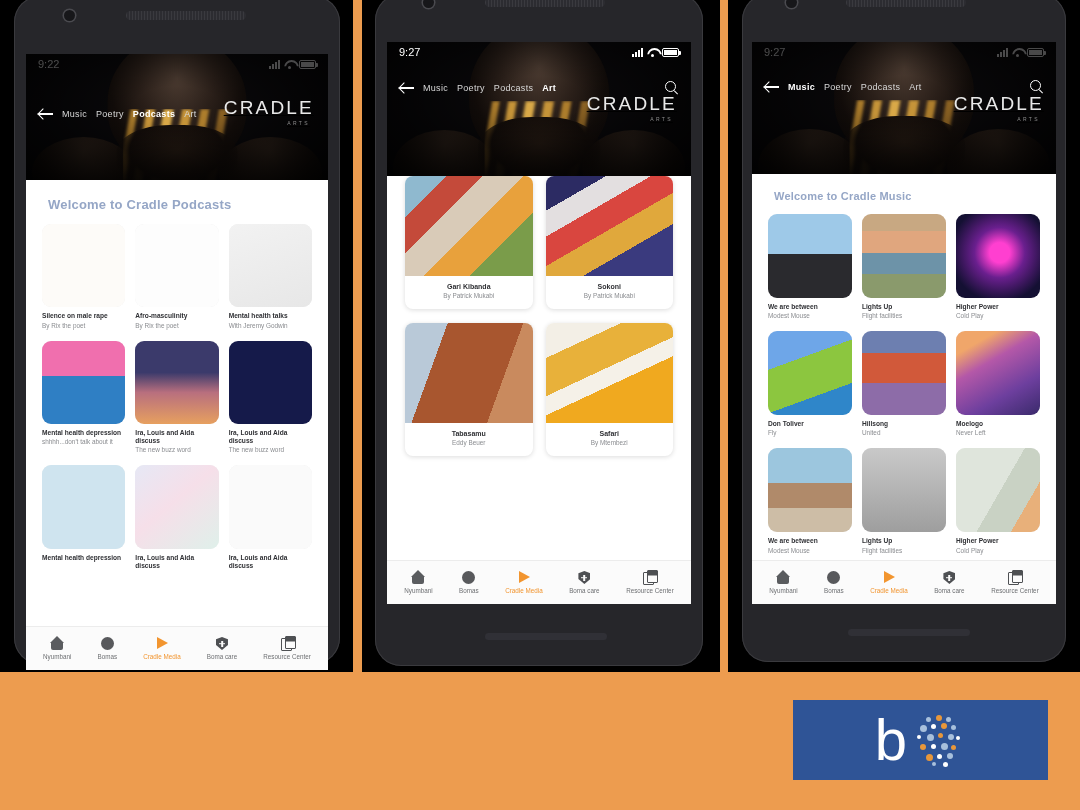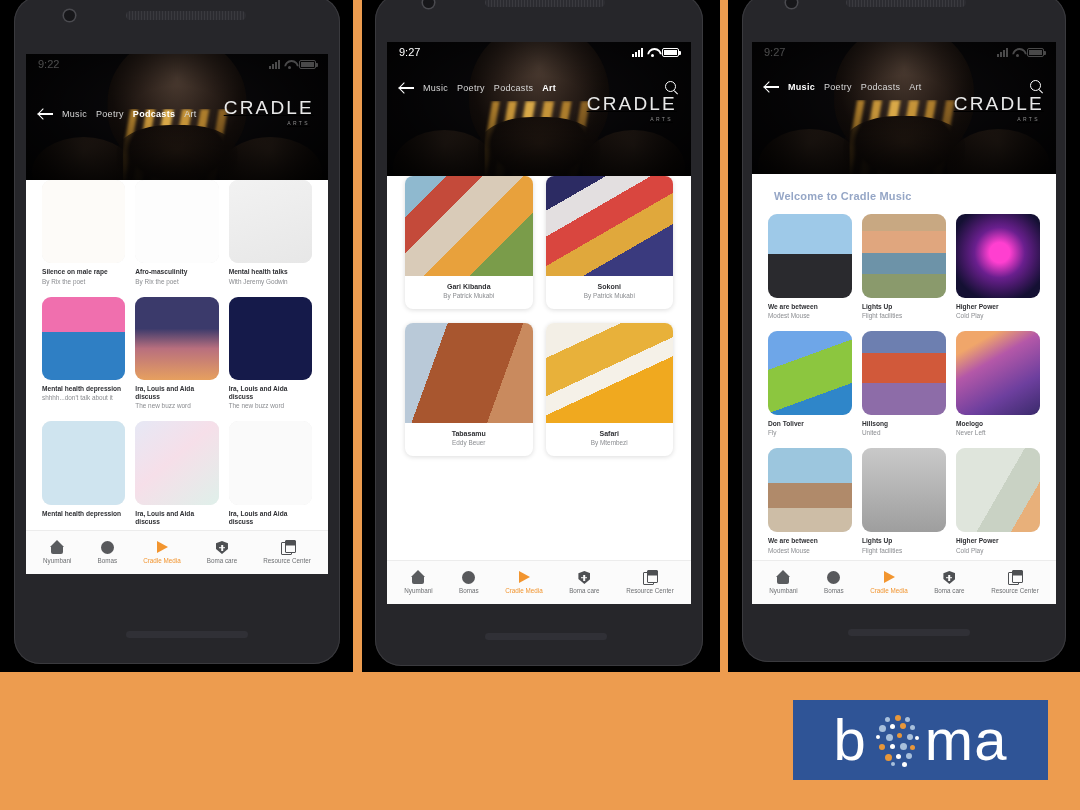--- a/index.html
+++ b/index.html
@@ -48,21 +48,21 @@
   }
   #phone1 .speaker-bottom { left:112px; bottom:26px; width:122px; }
   #phone2 .speaker-bottom { left:110px; bottom:26px; width:122px; }
   #phone3 .speaker-bottom { left:106px; bottom:26px; width:122px; }
 
   
   .screen {
     position:absolute; overflow:hidden; background:#fff;
     display:flex; flex-direction:column;
   }
-  #phone1 .screen { left:12px; top:58px;  width:302px; height:520px; }
+  #phone1 .screen { left:12px; top:58px;  width:302px; height:616px; }
   #phone2 .screen { left:12px; top:48px;  width:304px; height:562px; }
   #phone3 .screen { left:10px; top:48px;  width:304px; height:562px; }
 
   
   .hero {
     position:relative; flex:0 0 auto; background:#09080a; overflow:hidden;
   }
   #phone1 .hero { height:126px; }
   #phone2 .hero { height:134px; }
   #phone3 .hero { height:132px; }
@@ -325,20 +325,21 @@
           <div class="tab">Art</div>
         </div>
       </div>
       <div class="cradle-logo">
         <div class="cradle-word">CRADLE</div>
         <div class="cradle-sub">ARTS</div>
       </div>
     </div>
 
     <div class="body-area">
+      <div class="welcome">Welcome to Cradle Podcasts</div>
       <div class="grid3" id="grid-podcasts">
           <div class="cell">
             <div class="thumb">
               <div class="fill" style="background:#fdfbf8;"></div>
             </div>
             <div class="t1">Silence on male rape</div>
             <div class="t2">By Rix the poet</div>
           </div>
           <div class="cell">
             <div class="thumb">
@@ -692,15 +693,14 @@
         <i style="left: 10px; top: 33px; width: 6px; height: 6px; background: rgb(232, 151, 58);"></i>
         <i style="left: 21px; top: 33px; width: 5px; height: 5px; background: rgb(255, 255, 255);"></i>
         <i style="left: 31px; top: 32px; width: 7px; height: 7px; background: rgb(168, 192, 220);"></i>
         <i style="left: 41px; top: 34px; width: 5px; height: 5px; background: rgb(232, 151, 58);"></i>
         <i style="left: 16px; top: 43px; width: 7px; height: 7px; background: rgb(232, 151, 58);"></i>
         <i style="left: 27px; top: 43px; width: 5px; height: 5px; background: rgb(255, 255, 255);"></i>
         <i style="left: 37px; top: 42px; width: 6px; height: 6px; background: rgb(168, 192, 220);"></i>
         <i style="left: 22px; top: 51px; width: 4px; height: 4px; background: rgb(168, 192, 220);"></i>
         <i style="left: 33px; top: 51px; width: 5px; height: 5px; background: rgb(255, 255, 255);"></i>
       </span>
-    <span>ma</span>
   </div>
 </div>
 
 </body></html>

